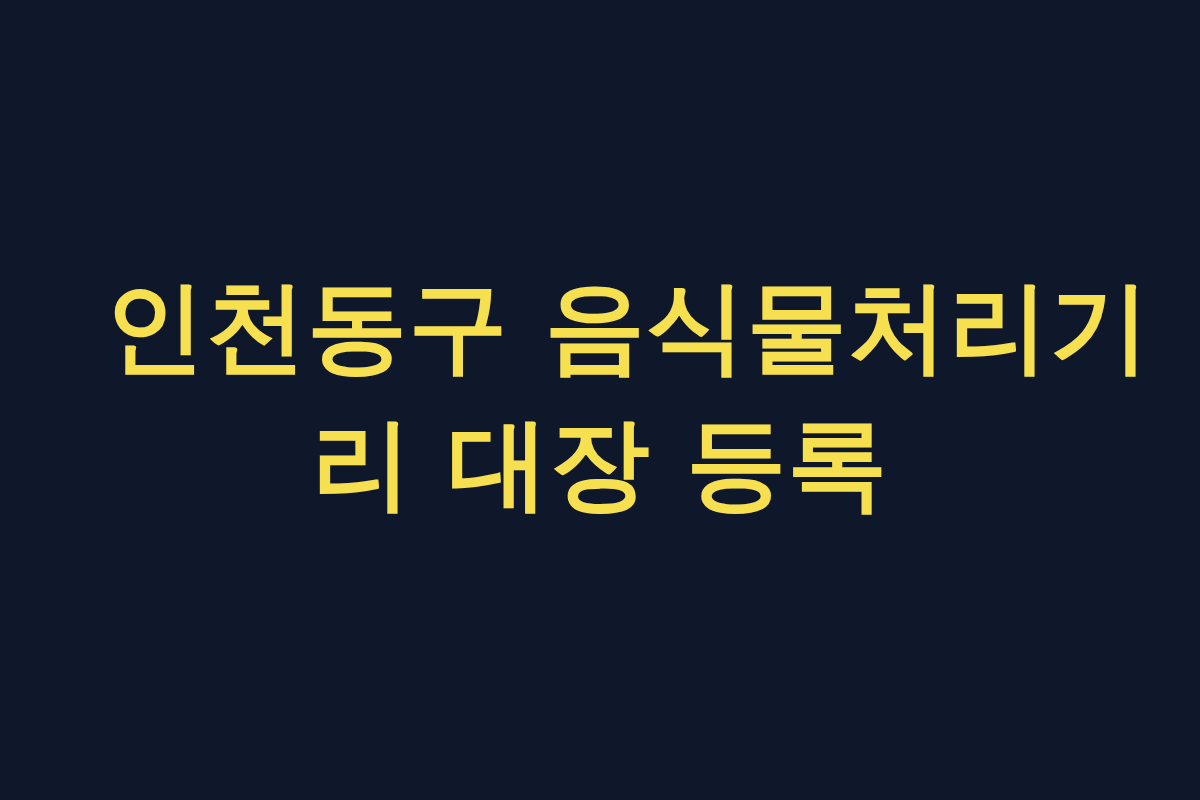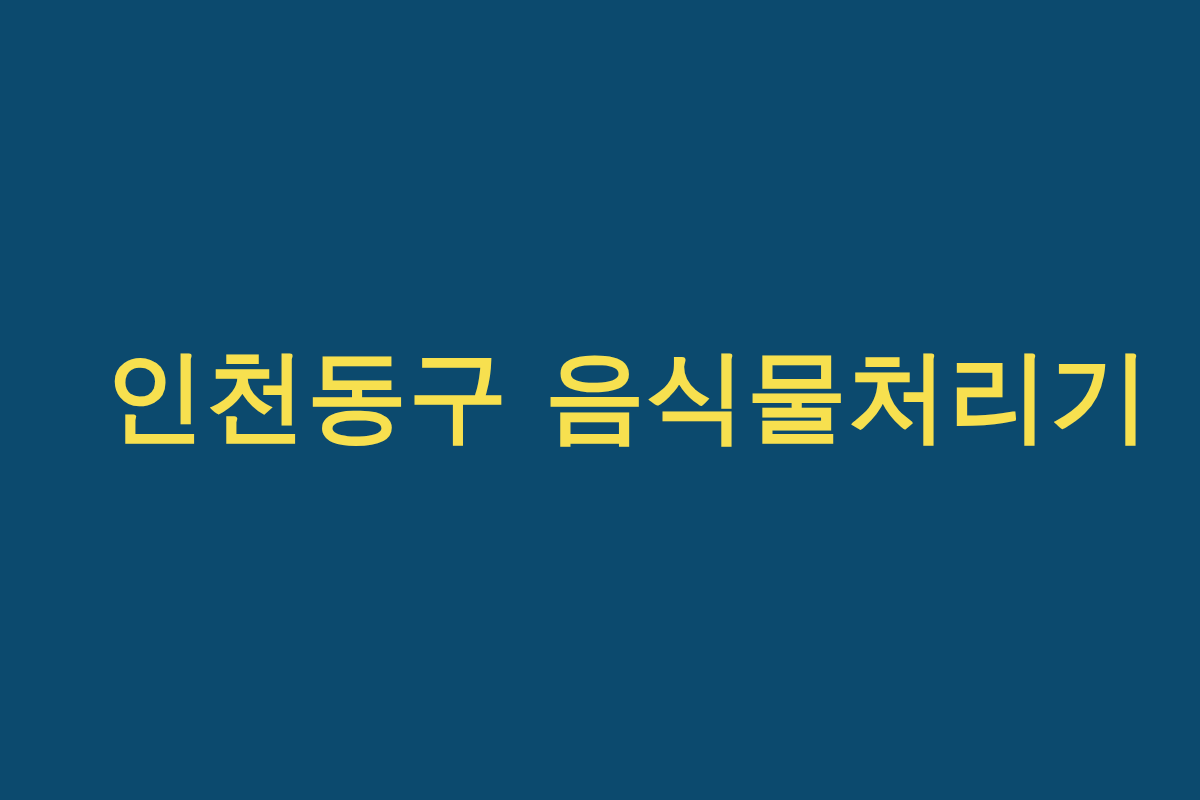--- a/index.html
+++ b/index.html
@@ -38,23 +38,24 @@
     font-size: 100px;
     line-height: 137px;
     letter-spacing: 1px;
     white-space: nowrap;
     text-rendering: geometricPrecision;
   }
 </style>
 </head>
 <body>
 
-<div id="banner" style="background: #0c4a6e;">
+<div id="banner" style="background: #0f172a;">
 
   <div id="title-block">
 
     <span class="title-line" style="color: rgb(247, 224, 79);">인천동구 음식물처리기</span>
 
 
+    <span class="title-line" style="color: rgb(247, 224, 79);">리 대장 등록</span>
 
   </div>
 
 </div>
 
 </body></html>

